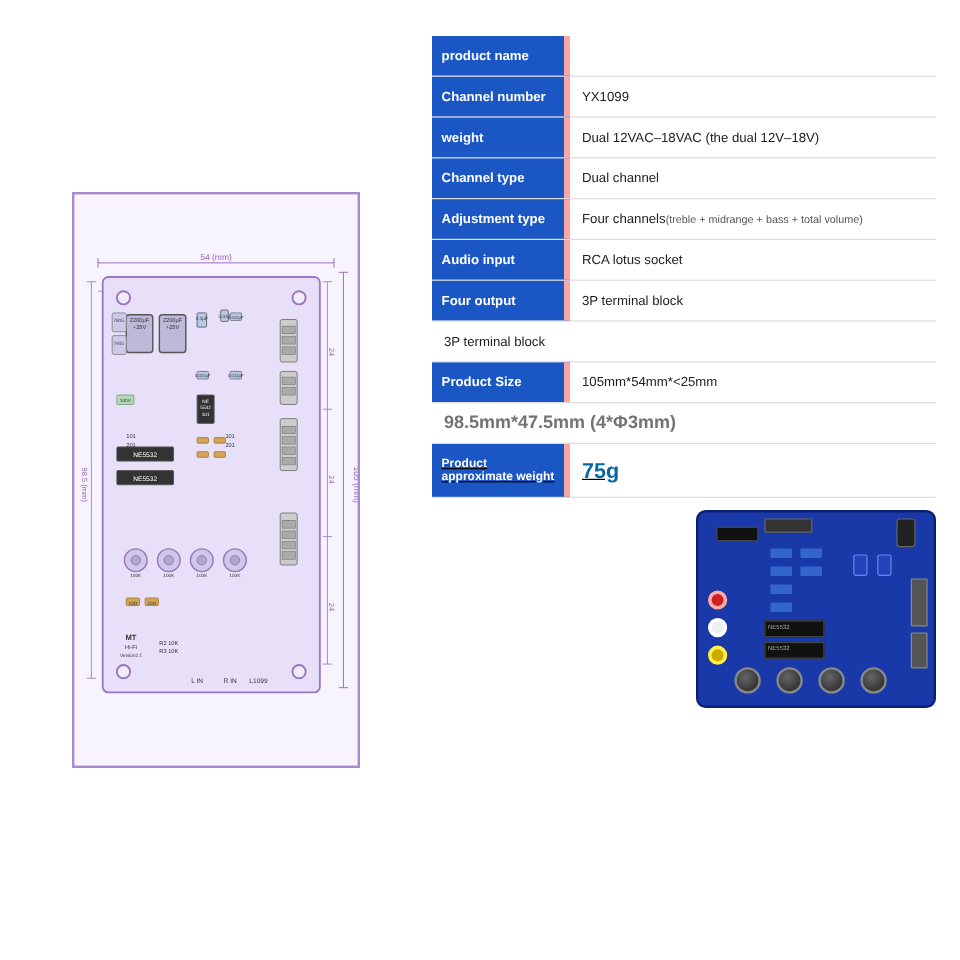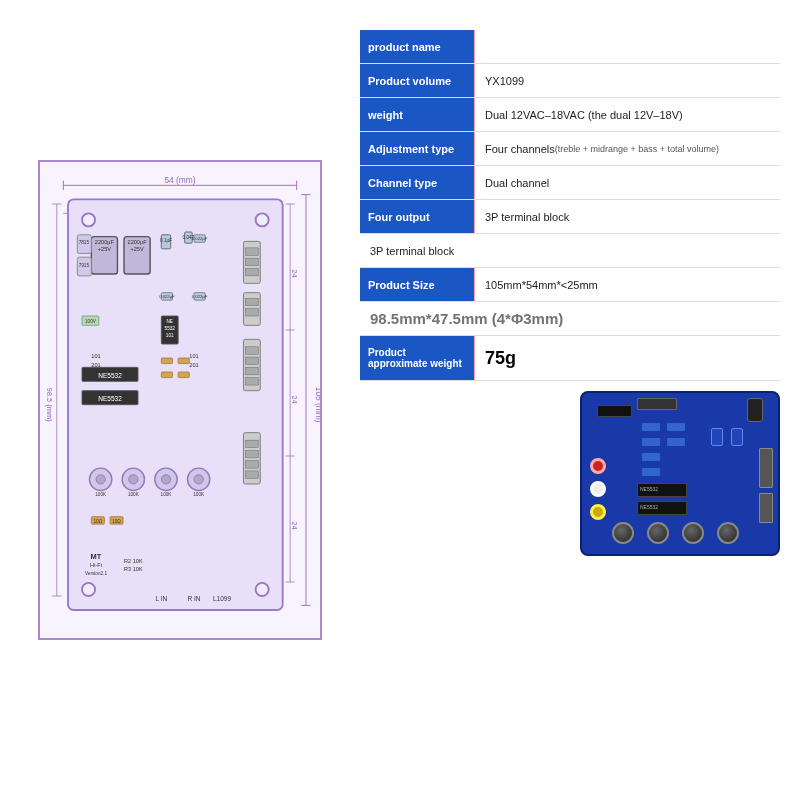--- a/index.html
+++ b/index.html
@@ -19,21 +19,21 @@
     }
     .left-panel {
       width: 320px;
       flex-shrink: 0;
       display: flex;
       flex-direction: column;
       align-items: center;
       justify-content: center;
     }
     .schematic-container {
-      width: 284px;
+      width: 240px;
       height: 480px;
       border: 2px solid #aa88cc;
       background: #f8f4ff;
       position: relative;
       display: flex;
       align-items: center;
       justify-content: center;
     }
 
     
@@ -53,38 +53,38 @@
     .spec-label {
       background: #1a56c4;
       color: white;
       font-size: 11px;
       font-weight: bold;
       padding: 6px 8px;
       width: 115px;
       min-width: 115px;
       display: flex;
       align-items: center;
-      border-right: 1px solid #fca5a5;
+      border-right: 5px solid #fca5a5;
     }
     .spec-value {
       font-size: 11px;
       color: #222;
       padding: 6px 10px;
       display: flex;
       align-items: center;
       flex: 1;
     }
     .spec-value small {
       font-size: 9px;
       color: #555;
     }
     .spec-value.bold-large {
       font-size: 18px;
       font-weight: bold;
-      color: #000000;
+      color: #0369a1;
     }
     .spec-value.medium-large {
       font-size: 15px;
       font-weight: bold;
       color: #737373;
     }
 
     
     .bottom-photo {
       margin-top: 10px;
@@ -286,53 +286,57 @@
     </div>
   </div>
 
   <div class="right-panel">
 
     <div>
       <div class="spec-row">
         <div class="spec-label">product name</div>
       </div>
       <div class="spec-row">
-        <div class="spec-label">Product volume</div>
+        <div class="spec-label">Channel number</div>
         <div class="spec-value">YX1099</div>
       </div>
       <div class="spec-row">
         <div class="spec-label">weight</div>
         <div class="spec-value">Dual 12VAC–18VAC (the dual 12V–18V)</div>
+      </div>
+      <div class="spec-row">
+        <div class="spec-label">Channel type</div>
+        <div class="spec-value">Dual channel</div>
       </div>
       <div class="spec-row">
         <div class="spec-label">Adjustment type</div>
         <div class="spec-value">
           <span>Four channels</span>
             <small> (treble + midrange + bass + total volume)</small>
         </div>
       </div>
       <div class="spec-row">
-        <div class="spec-label">Channel type</div>
-        <div class="spec-value">Dual channel</div>
+        <div class="spec-label">Audio input</div>
+        <div class="spec-value">RCA lotus socket</div>
       </div>
       <div class="spec-row">
         <div class="spec-label">Four output</div>
         <div class="spec-value">3P terminal block</div>
       </div>
       <div class="spec-row">
         <div class="spec-value">3P terminal block</div>
       </div>
       <div class="spec-row">
         <div class="spec-label">Product Size</div>
         <div class="spec-value">105mm*54mm*&lt;25mm</div>
       </div>
       <div class="spec-row">
         <div class="spec-value medium-large">98.5mm*47.5mm (4*Φ3mm)</div>
       </div>
-      <div class="spec-row" style="min-height: 45px;">
+      <div class="spec-row" style="min-height: 45px; text-decoration: underline;">
         <div class="spec-label" style="white-space: pre-line; font-size: 10px;">Product
 approximate weight</div>
         <div class="spec-value bold-large">75g</div>
       </div>
     </div>
 
     <div class="bottom-photo">
       <div class="pcb-board-photo">
 
         <div style="position:absolute; width:100%; height:100%; background: repeating-linear-gradient(45deg, #1a3aaa 0px, #1a3aaa 1px, transparent 1px, transparent 8px), #1a3aaa; opacity:0.3;"></div>

